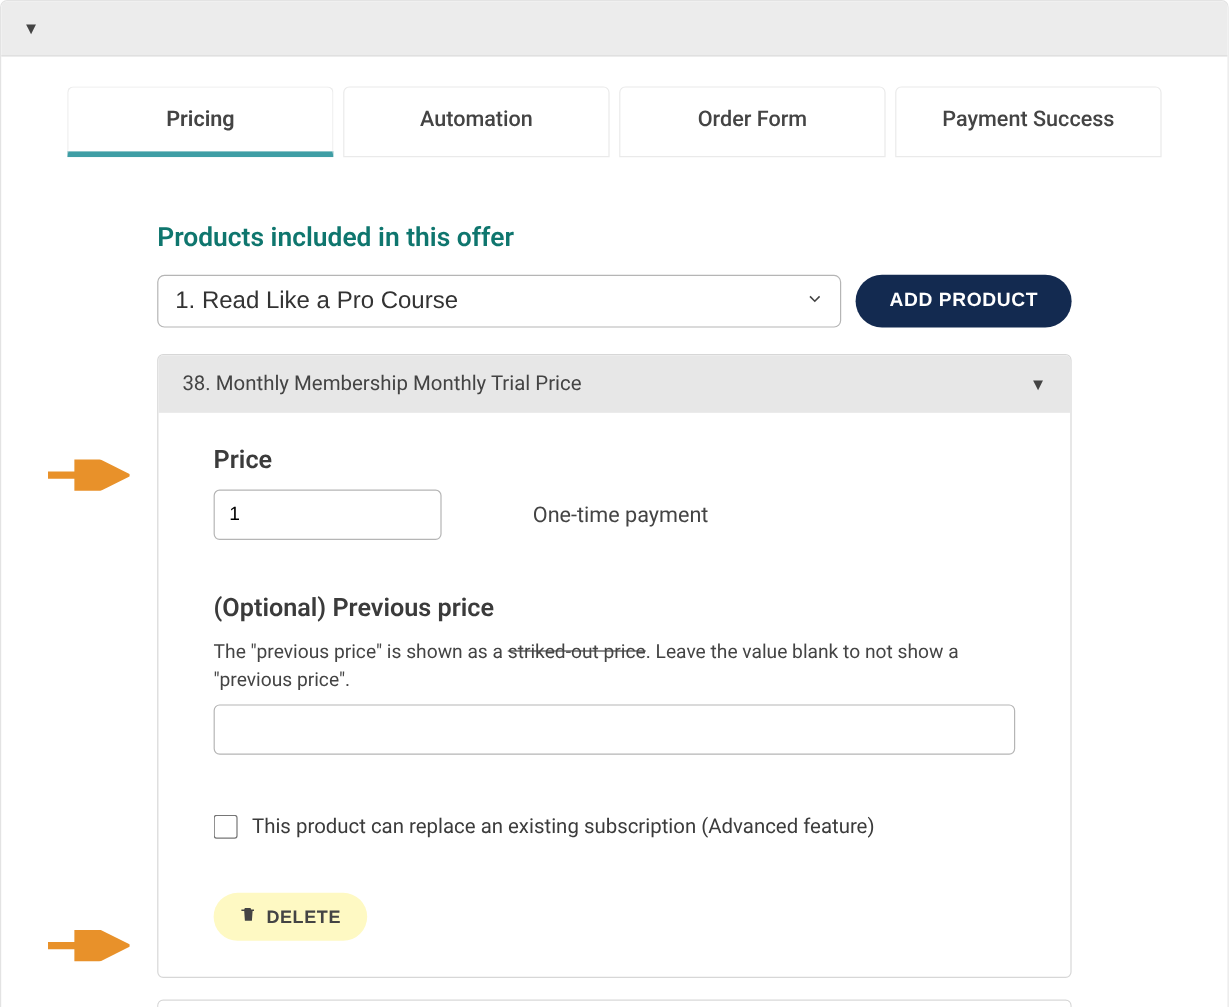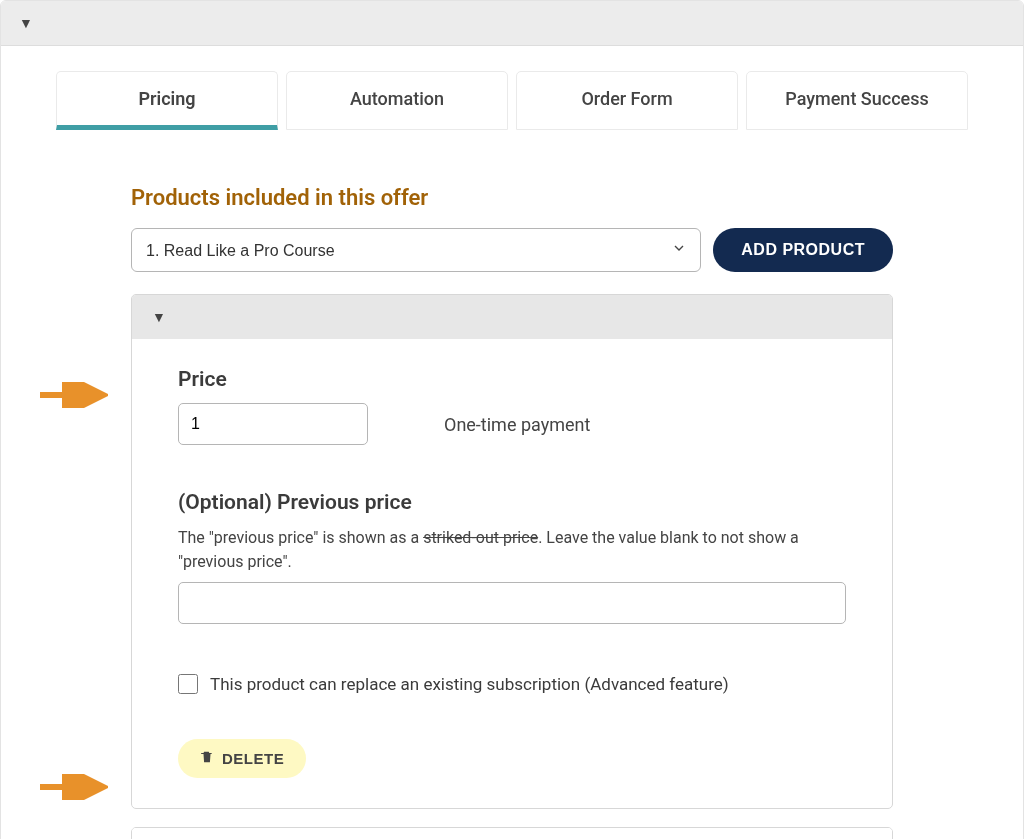--- a/index.html
+++ b/index.html
@@ -60,41 +60,41 @@
   }
   .tab.active {
     border-bottom: 5px solid #3f9ea5;
     font-weight: 600;
   }
   .panel {
     padding: 55px 75px 20px 75px;
   }
   .section-title {
     font-size: 22px;
-    color: #a16207;
+    color: #0f766e;
     font-weight: 600;
     margin-bottom: 18px;
   }
   .product-row {
     display: flex;
     align-items: stretch;
     gap: 12px;
     margin-bottom: 22px;
   }
   .select-wrap {
     flex: 1;
     position: relative;
   }
   .select-wrap select {
     width: 100%;
     height: 44px;
     border: 1px solid #b5b5b5;
     border-radius: 6px;
     padding: 0 40px 0 14px;
-    font-size: 16px;
+    font-size: 20px;
     color: #333;
     appearance: none;
     -webkit-appearance: none;
     background: #fff;
   }
   .select-caret {
     position: absolute;
     right: 14px;
     top: 50%;
     transform: translateY(-50%);
@@ -247,20 +247,21 @@
             <svg width="16" height="16" viewBox="0 0 24 24" fill="none" stroke="currentColor" stroke-width="2">
                 <polyline points="6 9 12 15 18 9"></polyline>
               </svg>
           </span>
         </div>
         <button class="btn-add">ADD PRODUCT</button>
       </div>
 
       <div class="accordion">
         <div class="acc-head">
+          <span>38. Monthly Membership Monthly Trial Price</span>
           <span class="chevron">▼</span>
         </div>
         <div class="acc-body">
 
           <div class="field-label">Price</div>
           <div class="price-row">
             <input class="price-input" type="text" value="1" style="">
             <span class="payment-type">One-time payment</span>
           </div>
 

